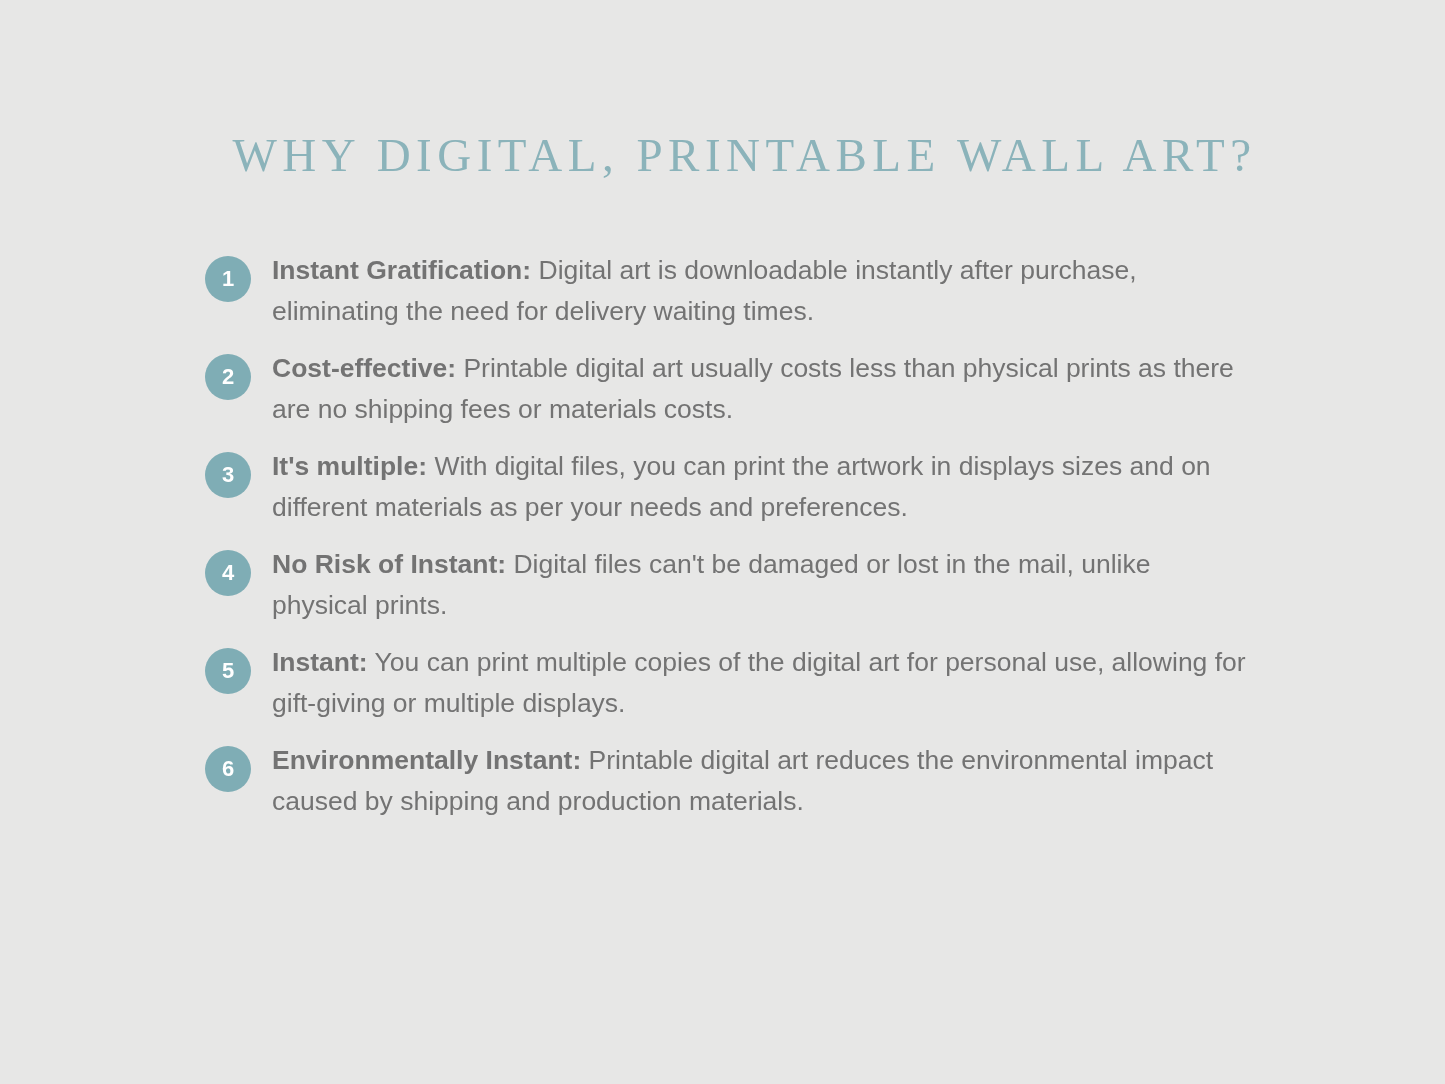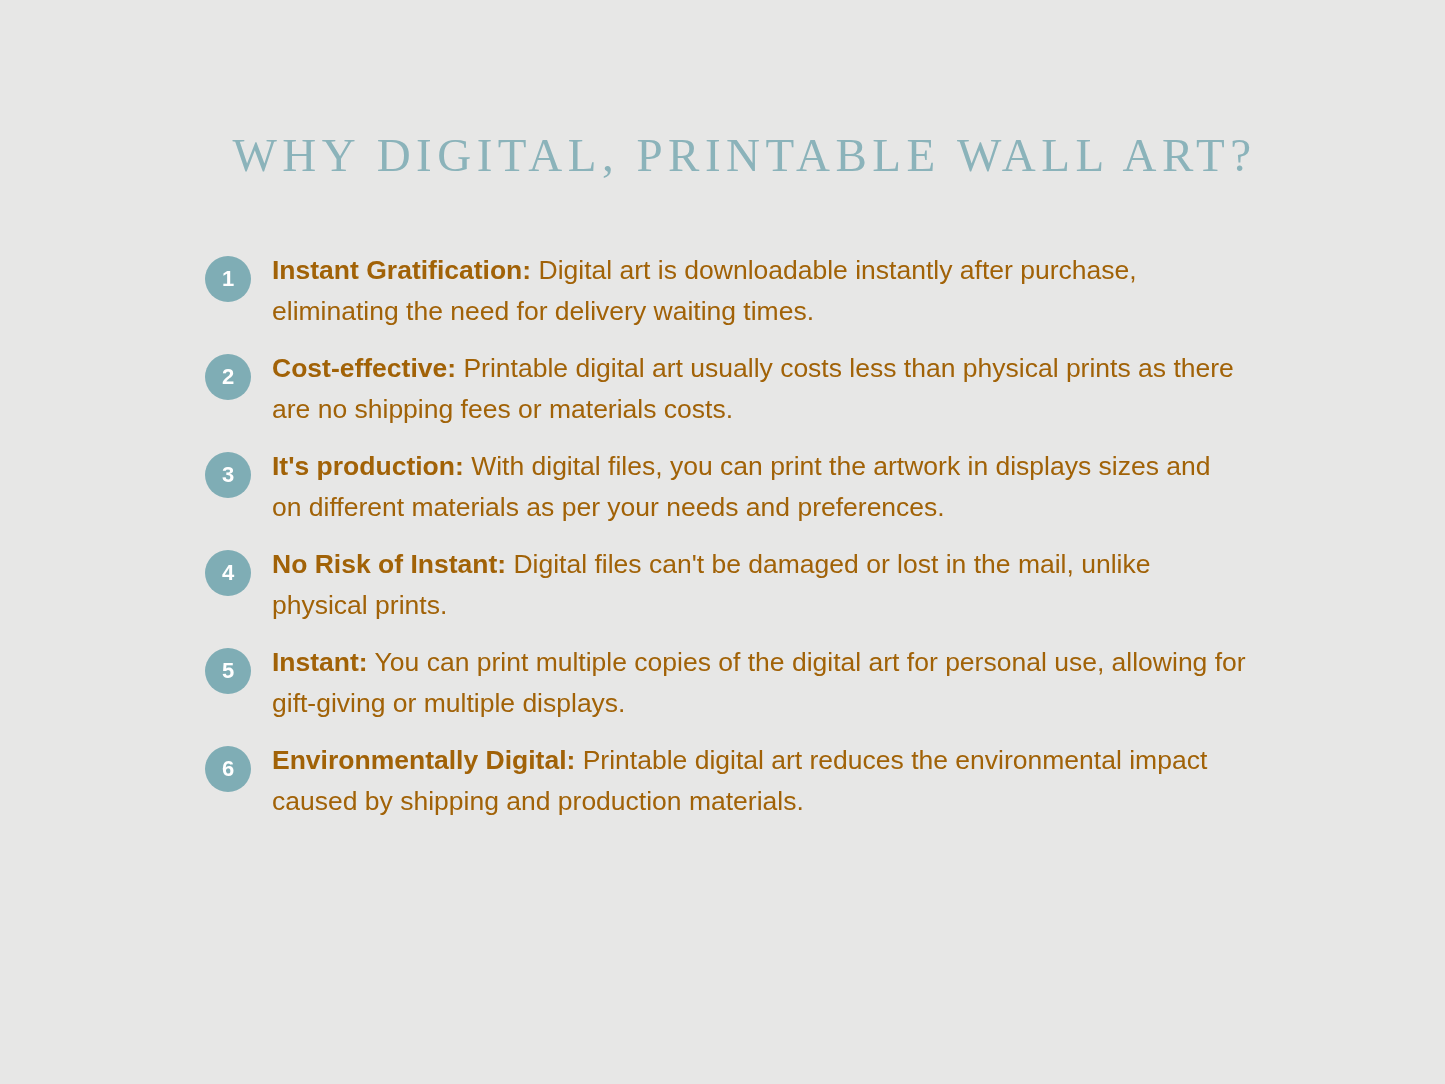--- a/index.html
+++ b/index.html
@@ -56,21 +56,21 @@
     font-size: 22px;
     font-weight: 700;
     display: flex;
     align-items: center;
     justify-content: center;
     margin-top: 6px;
     font-family: "Liberation Sans", sans-serif;
   }
   .text {
     margin-left: 21px;
-    color: #a16207;
+    color: #737373;
     font-size: 26.5px;
     line-height: 41px;
     font-family: "Liberation Sans", sans-serif;
     max-width: 975px;
   }
   .text .lead {
     font-weight: 700;
   }
 </style>
 </head>
@@ -83,28 +83,28 @@
     <li class="item">
       <span class="badge">1</span>
       <span class="text"><span class="lead">Instant Gratification:</span><span> Digital art is downloadable instantly after purchase, eliminating the need for delivery waiting times.</span></span>
     </li>
     <li class="item">
       <span class="badge">2</span>
       <span class="text"><span class="lead">Cost-effective:</span><span> Printable digital art usually costs less than physical prints as there are no shipping fees or materials costs.</span></span>
     </li>
     <li class="item">
       <span class="badge">3</span>
-      <span class="text"><span class="lead">It's production:</span><span> With digital files, you can print the artwork in displays sizes and on different materials as per your needs and preferences.</span></span>
+      <span class="text"><span class="lead">It's multiple:</span><span> With digital files, you can print the artwork in displays sizes and on different materials as per your needs and preferences.</span></span>
     </li>
     <li class="item">
       <span class="badge">4</span>
       <span class="text"><span class="lead">No Risk of Instant:</span><span> Digital files can't be damaged or lost in the mail, unlike physical prints.</span></span>
     </li>
     <li class="item">
       <span class="badge">5</span>
       <span class="text"><span class="lead">Instant:</span><span> You can print multiple copies of the digital art for personal use, allowing for gift-giving or multiple displays.</span></span>
     </li>
     <li class="item">
       <span class="badge">6</span>
-      <span class="text"><span class="lead">Environmentally Digital:</span><span> Printable digital art reduces the environmental impact caused by shipping and production materials.</span></span>
+      <span class="text"><span class="lead">Environmentally Instant:</span><span> Printable digital art reduces the environmental impact caused by shipping and production materials.</span></span>
     </li>
   </ul>
 </div>
 
 </body></html>

